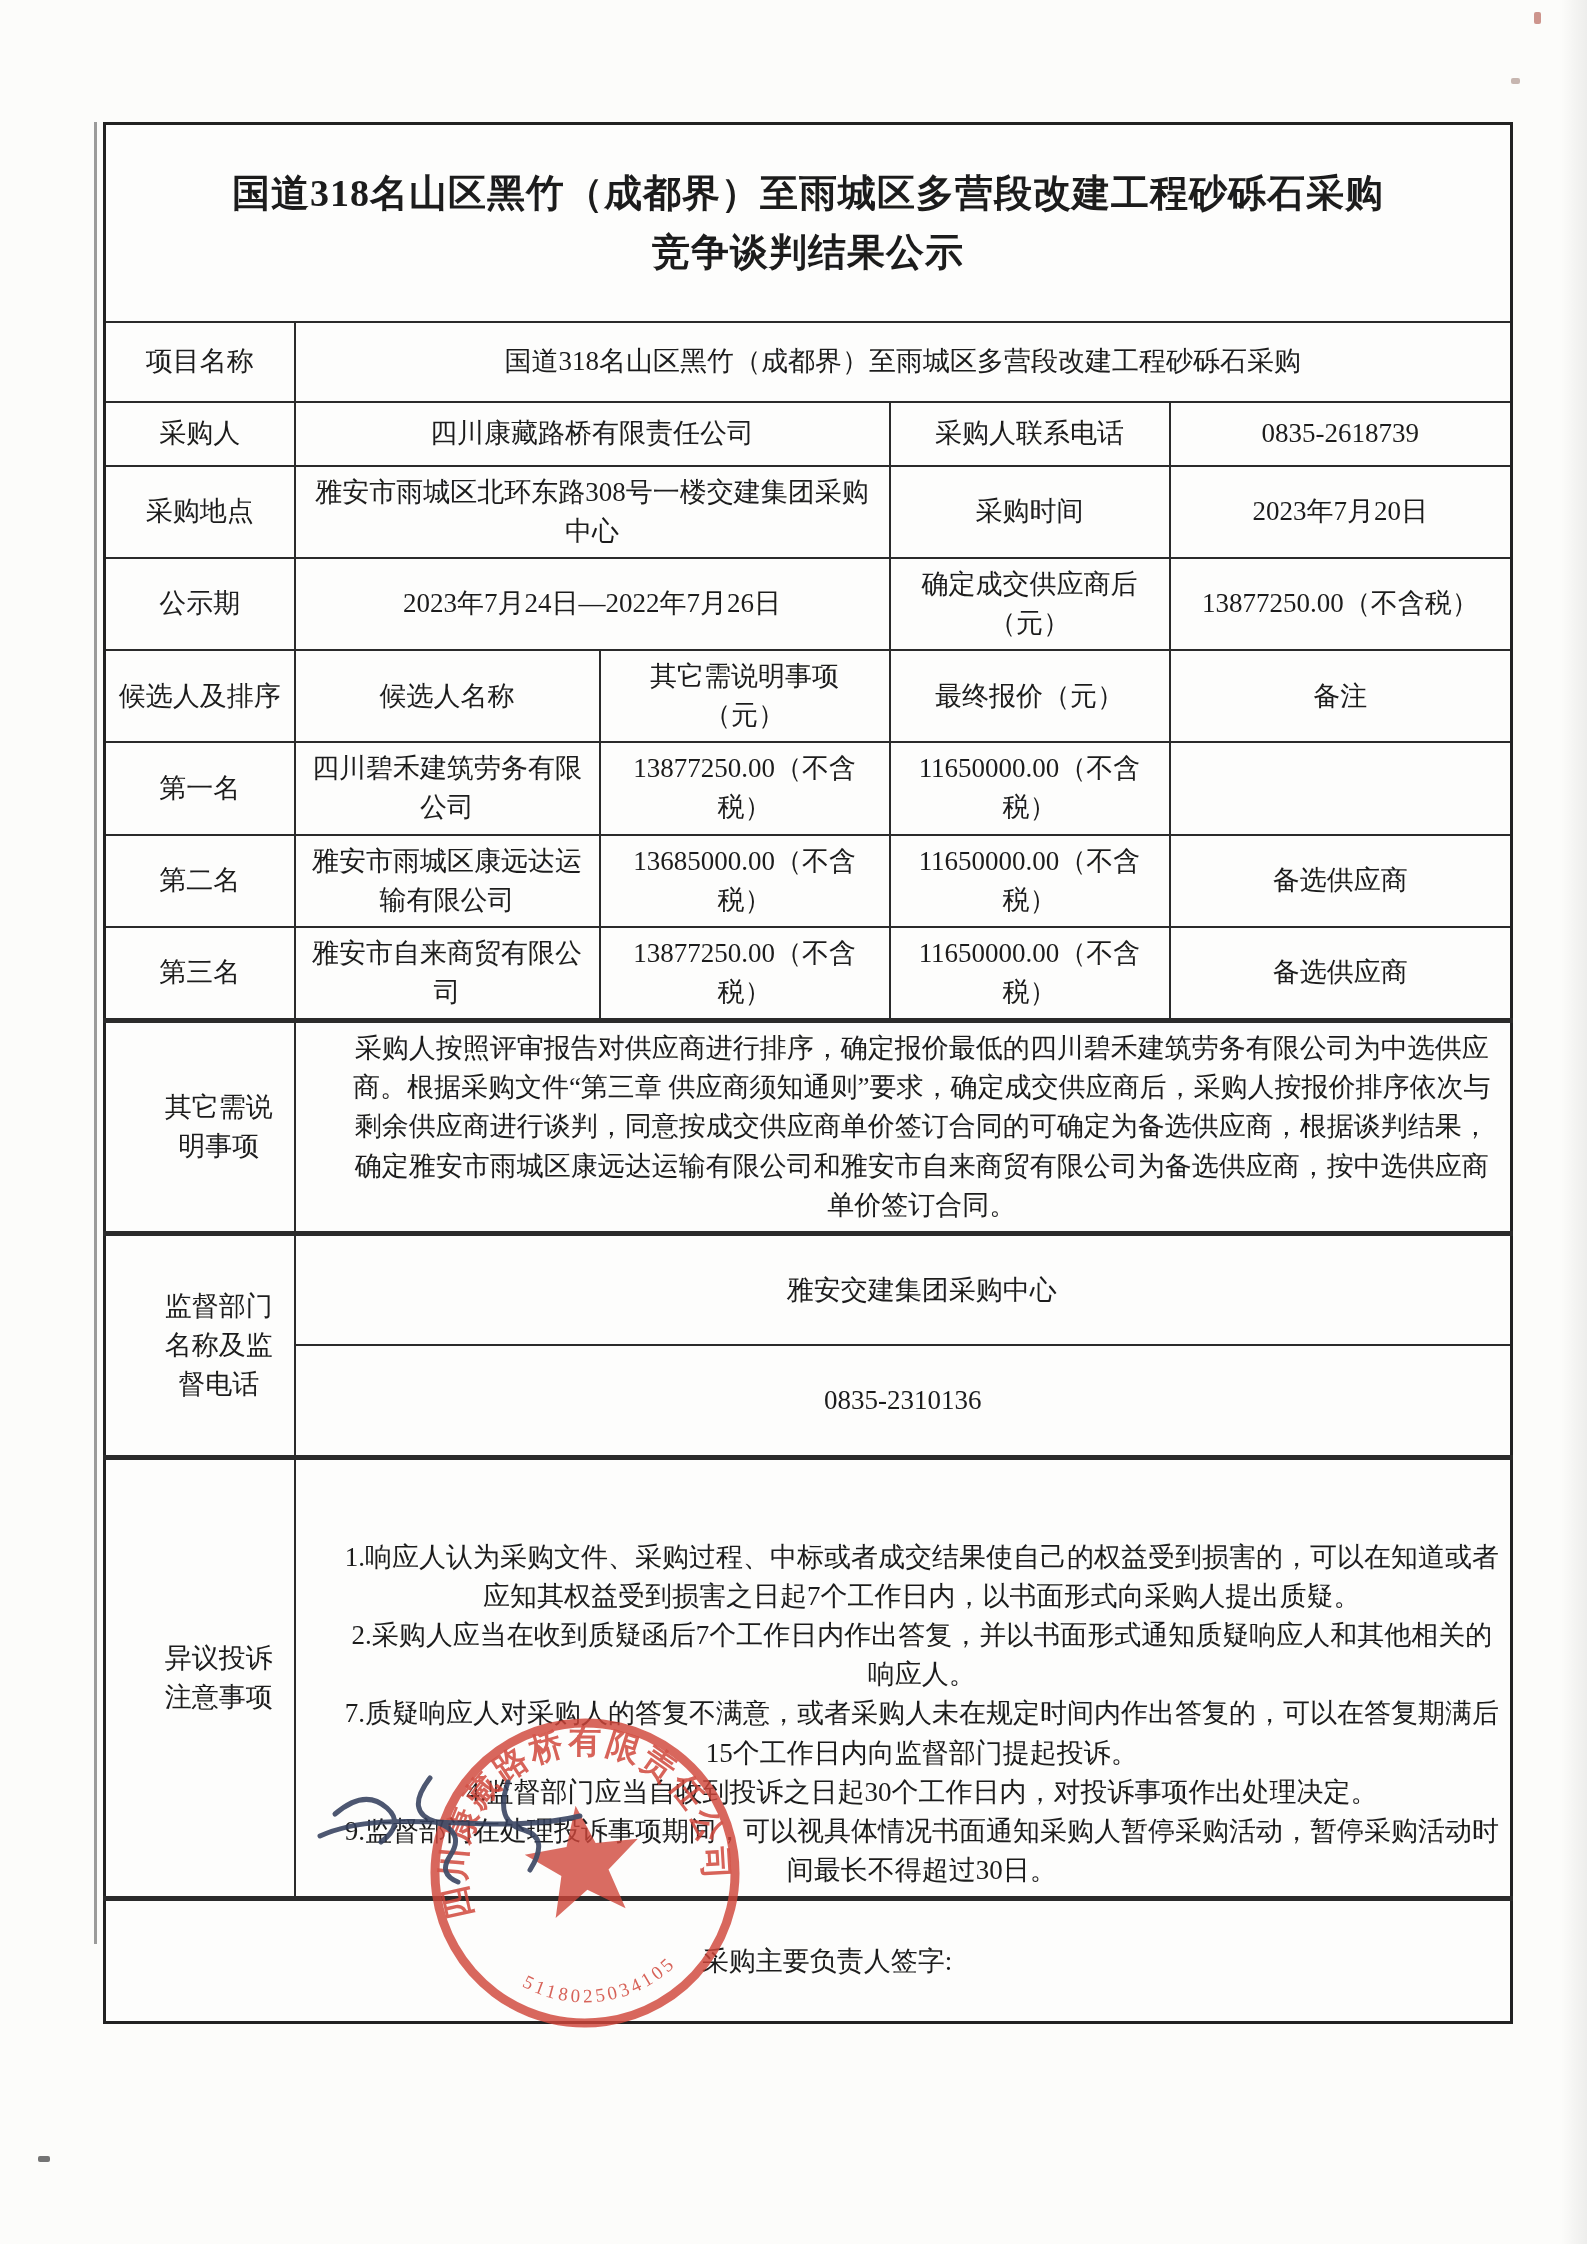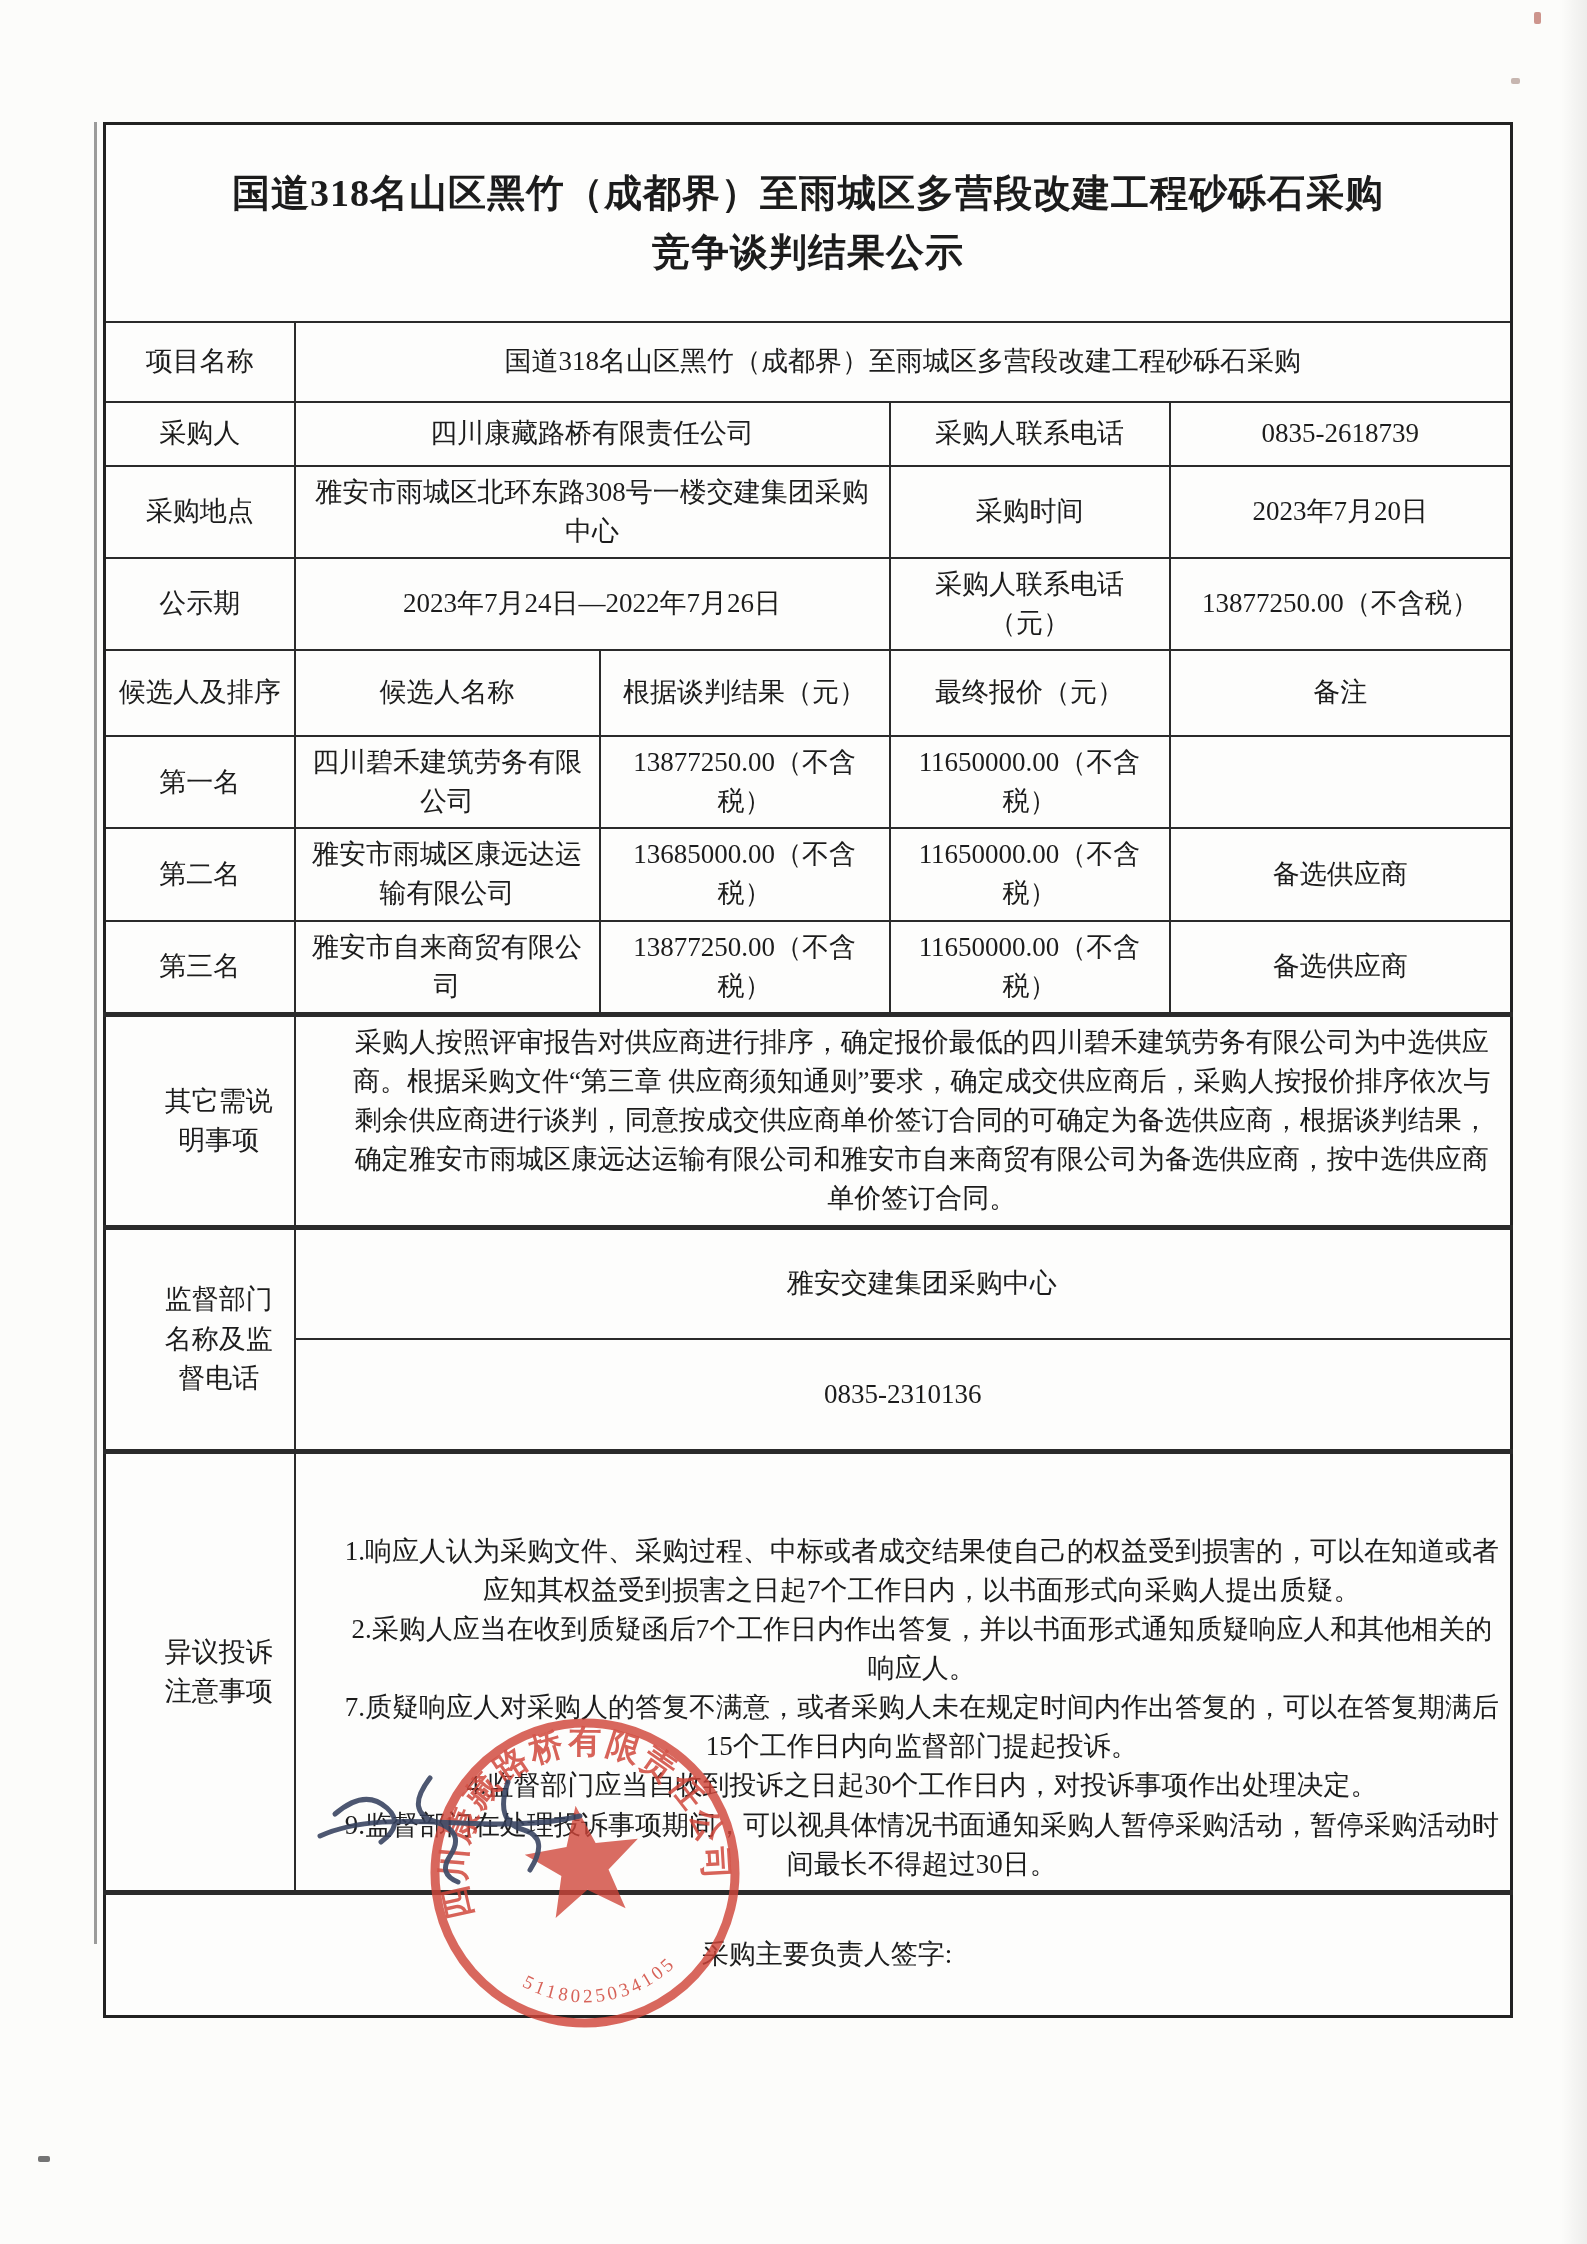--- a/index.html
+++ b/index.html
@@ -112,28 +112,28 @@
       <tr class="r-place">
         <td class="lbl">采购地点</td>
         <td class="left" colspan="2">雅安市雨城区北环东路308号一楼交建集团采购中心</td>
         <td>采购时间</td>
         <td>2023年7月20日</td>
       </tr>
 
       <tr class="r-period">
         <td class="lbl">公示期</td>
         <td colspan="2">2023年7月24日—2022年7月26日</td>
-        <td>采购人联系电话（元）</td>
+        <td>确定成交供应商后（元）</td>
         <td>13877250.00（不含税）</td>
       </tr>
 
       <tr class="r-chead">
         <td class="lbl left">候选人及排序</td>
         <td>候选人名称</td>
-        <td>根据谈判结果（元）</td>
+        <td>其它需说明事项（元）</td>
         <td>最终报价（元）</td>
         <td>备注</td>
       </tr>
 
       <tr class="r-cand">
         <td class="lbl">第一名</td>
         <td>四川碧禾建筑劳务有限公司</td>
         <td>13877250.00（不含税）</td>
         <td>11650000.00（不含税）</td>
         <td></td>

